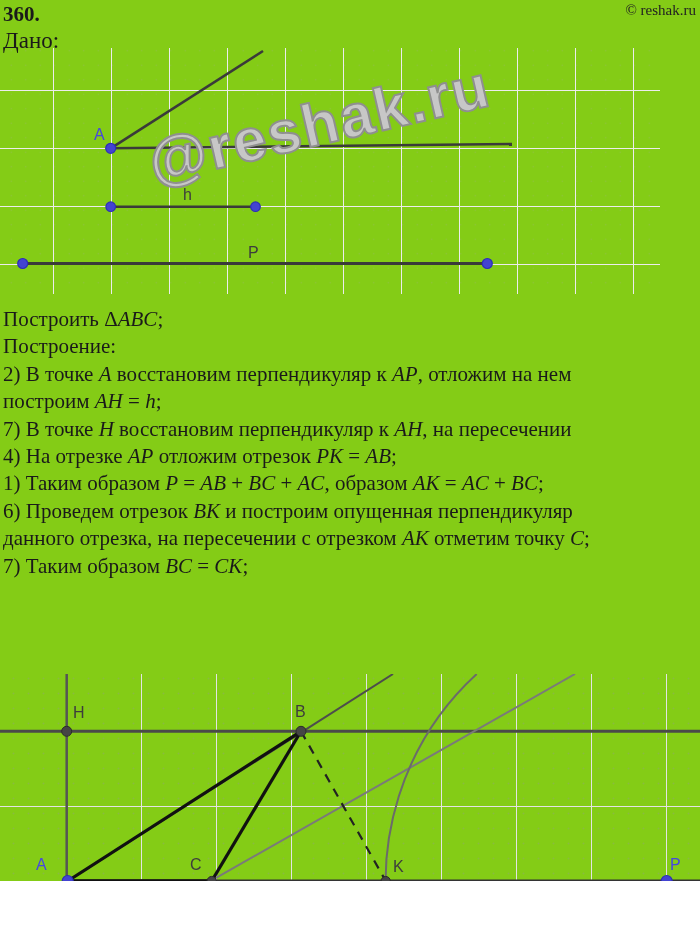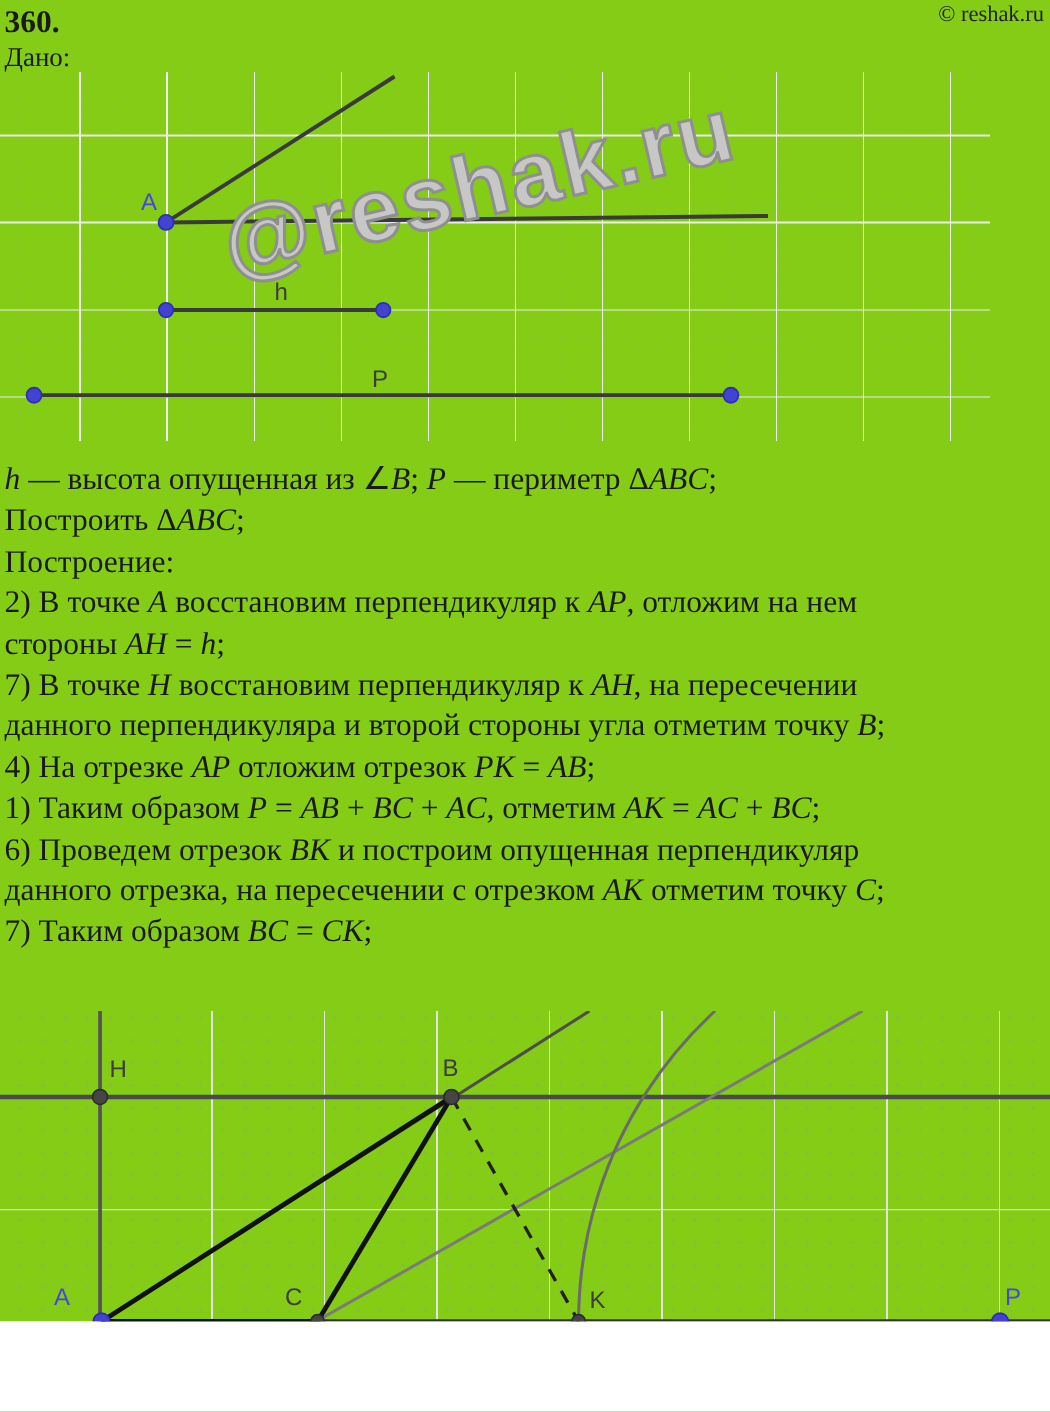--- a/index.html
+++ b/index.html
@@ -2,21 +2,21 @@
 <html><head>
 <meta charset="utf-8">
 <style>
   html,body{margin:0;padding:0;background:#fff;}
   .page{position:relative;width:700px;height:881px;background:#84cc16;overflow:hidden;
         font-family:"Liberation Serif",serif;color:#1a1a1a;}
 
   
   .prob-num{position:absolute;left:3px;top:2px;font-size:21px;font-weight:bold;}
   .copyright{position:absolute;right:4px;top:2px;font-size:15px;color:#222;}
-  .given-label{position:absolute;left:3px;top:28px;font-size:18px;}
+  .given-label{position:absolute;left:3px;top:28px;font-size:23px;}
 
   
   .fig1{position:absolute;left:0;top:48px;width:660px;height:246px;
         background-image:
           radial-gradient(circle, rgba(170,170,170,.30) .7px, transparent 1px),
           repeating-linear-gradient(to right, transparent 0 57px, #ececec 57px 58px),
           repeating-linear-gradient(to bottom, transparent 0 57px, #ececec 57px 58px);
         background-size:14.5px 14.5px, auto, auto;
         background-position:4px 10px, -4px -15px, -4px -15px;}
   .fig1 svg, .fig2 svg{position:absolute;left:0;top:0;}
@@ -72,29 +72,27 @@
       <circle cx="110.7" cy="100.3" r="5" fill="#4343d1" stroke="#2e2eb8" stroke-width="1.2"></circle>
 
       <text x="94" y="92" class="glabel-blue">A</text>
       <text x="183" y="152" class="glabel">h</text>
       <text x="248" y="210" class="glabel">P</text>
     </svg>
     <div class="watermark">@reshak.ru</div>
   </div>
 
   <div class="solution">
-      <div class="tline"><span class="var">h</span><span> — высота опущенная из ∠</span><span class="var">B</span><span>; </span><span class="var">P</span><span> — периметр Δ</span><span class="var">ABC</span><span>;</span></div>
       <div class="tline"><span>Построить Δ</span><span class="var">ABC</span><span>;</span></div>
       <div class="tline"><span>Построение:</span></div>
       <div class="tline"><span>2) В точке </span><span class="var">A</span><span> восстановим перпендикуляр к </span><span class="var">AP</span><span>, отложим на нем</span></div>
-      <div class="tline"><span>стороны </span><span class="var">AH</span><span> = </span><span class="var">h</span><span>;</span></div>
+      <div class="tline"><span>построим </span><span class="var">AH</span><span> = </span><span class="var">h</span><span>;</span></div>
       <div class="tline"><span>7) В точке </span><span class="var">H</span><span> восстановим перпендикуляр к </span><span class="var">AH</span><span>, на пересечении</span></div>
-      <div class="tline"><span>данного перпендикуляра и второй стороны угла отметим точку </span><span class="var">B</span><span>;</span></div>
       <div class="tline"><span>4) На отрезке </span><span class="var">AP</span><span> отложим отрезок </span><span class="var">PK</span><span> = </span><span class="var">AB</span><span>;</span></div>
-      <div class="tline"><span>1) Таким образом </span><span class="var">P</span><span> = </span><span class="var">AB</span><span> + </span><span class="var">BC</span><span> + </span><span class="var">AC</span><span>, отметим </span><span class="var">AK</span><span> = </span><span class="var">AC</span><span> + </span><span class="var">BC</span><span>;</span></div>
+      <div class="tline"><span>1) Таким образом </span><span class="var">P</span><span> = </span><span class="var">AB</span><span> + </span><span class="var">BC</span><span> + </span><span class="var">AC</span><span>, образом </span><span class="var">AK</span><span> = </span><span class="var">AC</span><span> + </span><span class="var">BC</span><span>;</span></div>
       <div class="tline"><span>6) Проведем отрезок </span><span class="var">BK</span><span> и построим опущенная перпендикуляр</span></div>
       <div class="tline"><span>данного отрезка, на пересечении с отрезком </span><span class="var">AK</span><span> отметим точку </span><span class="var">C</span><span>;</span></div>
       <div class="tline"><span>7) Таким образом </span><span class="var">BC</span><span> = </span><span class="var">CK</span><span>;</span></div>
     </div>
 
   <div class="fig2">
     <svg width="700" height="267" viewBox="0 0 700 267">
 
       <line x1="66.7" y1="0" x2="66.7" y2="267" stroke="#555" stroke-width="2.5"></line>
 

